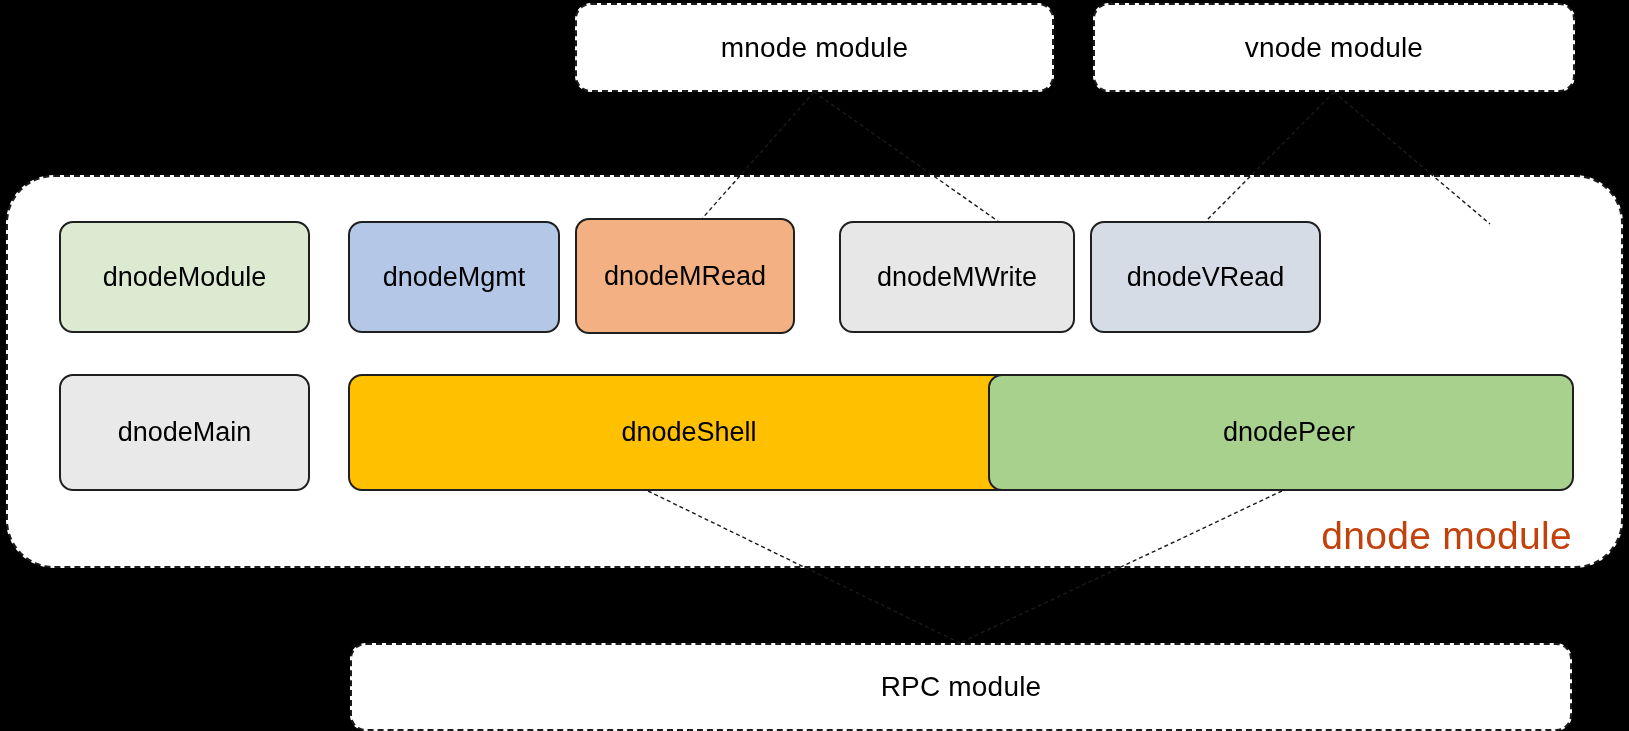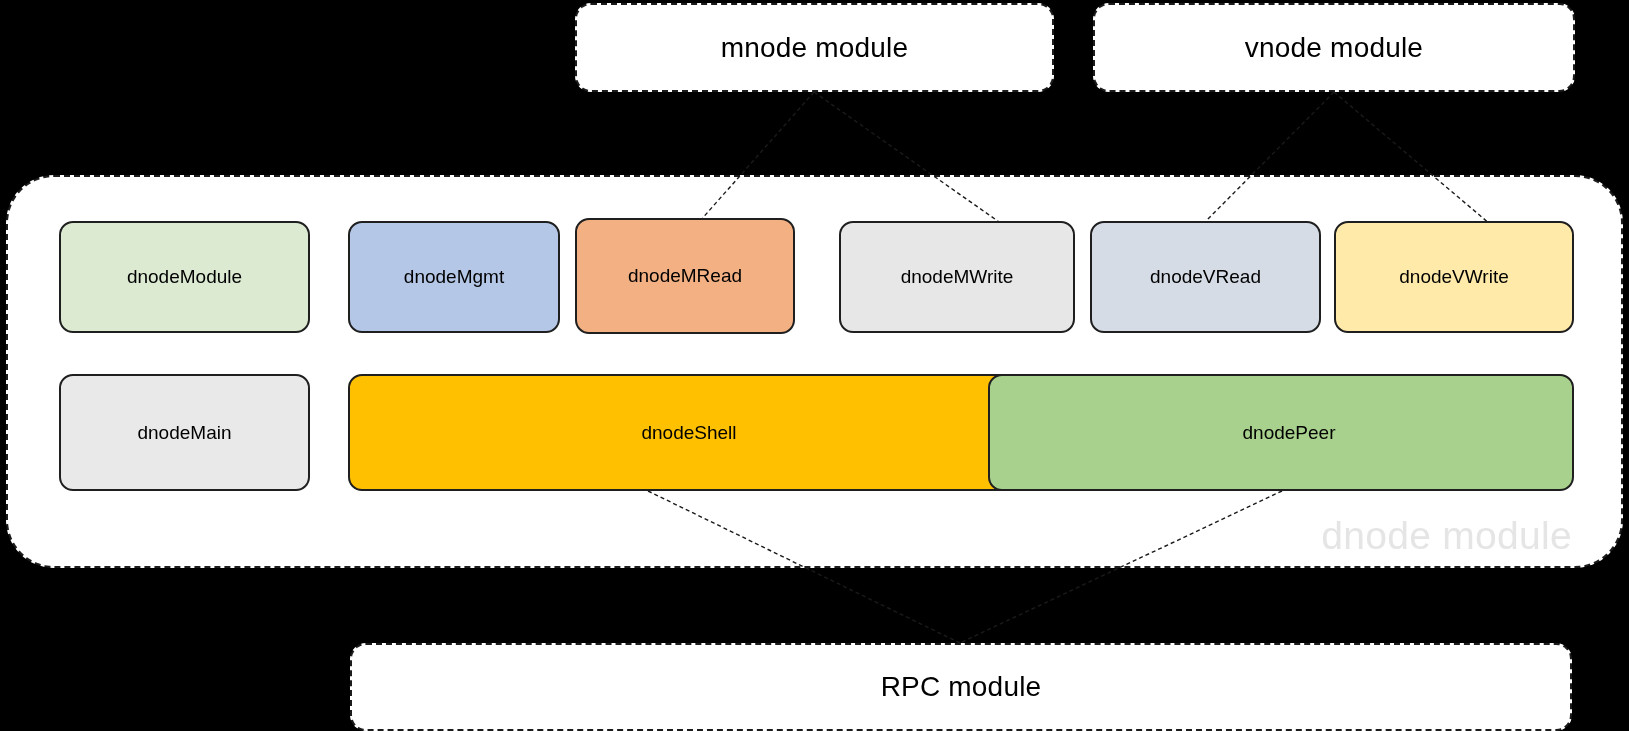--- a/index.html
+++ b/index.html
@@ -19,33 +19,33 @@
   .module-label{font-size:28px;letter-spacing:0.2px;}
   .mnode{left:575px;top:3px;width:479px;height:89px;border-radius:16px;}
   .vnode{left:1093px;top:3px;width:482px;height:89px;border-radius:16px;}
   .dnode-container{
     left:6px;top:175px;width:1617px;height:393px;border-radius:48px;
     display:block;
   }
   .rpc{left:350px;top:643px;width:1222px;height:88px;border-radius:16px;}
 
   .dnode-caption{
-    position:absolute;right:57px;top:514px;font-size:39px;color:#e5e5e5;
+    position:absolute;right:57px;top:514px;font-size:39px;color:#c2410c;
     letter-spacing:0.3px;
   }
 
   
   svg.wires{position:absolute;inset:0;pointer-events:none;z-index:3;}
   .wire{stroke:#1a1a1a;stroke-width:1.4;stroke-dasharray:4 3;fill:none;}
 
   
   .comp{
     position:absolute;box-sizing:border-box;border:2px solid #1f1f1f;
     border-radius:14px;display:flex;align-items:center;justify-content:center;
-    font-size:19px;color:#000;z-index:4;
+    font-size:27px;color:#000;z-index:4;
   }
   .row1{top:221px;height:112px;}
   .row2{top:374px;height:117px;}
   .c-dnodeModule{left:59px;width:251px;background:#dcead2;}
   .c-dnodeMgmt  {left:348px;width:212px;background:#b4c7e7;}
   .c-dnodeMRead {left:575px;width:220px;background:#f2b083;top:218px;height:116px;}
   .c-dnodeMWrite{left:839px;width:236px;background:#e7e7e7;}
   .c-dnodeVRead {left:1090px;width:231px;background:#d5dce6;}
   .c-dnodeVWrite{left:1334px;width:240px;background:#ffeaa9;}
   .c-dnodeMain  {left:59px;width:251px;background:#e9e9e9;}
@@ -88,23 +88,20 @@
   </div>
   <div class="comp row1 c-dnodeMRead">
     <span>dnodeMRead</span>
   </div>
   <div class="comp row1 c-dnodeMWrite">
     <span>dnodeMWrite</span>
   </div>
   <div class="comp row1 c-dnodeVRead">
     <span>dnodeVRead</span>
   </div>
-  <div class="comp row1 c-dnodeVWrite">
-    <span>dnodeVWrite</span>
-  </div>
 
   <div class="comp row2 c-dnodeMain">
     <span>dnodeMain</span>
   </div>
   <div class="comp row2 c-dnodeShell">
     <span>dnodeShell</span>
   </div>
   <div class="comp row2 c-dnodePeer">
     <span>dnodePeer</span>
   </div>

